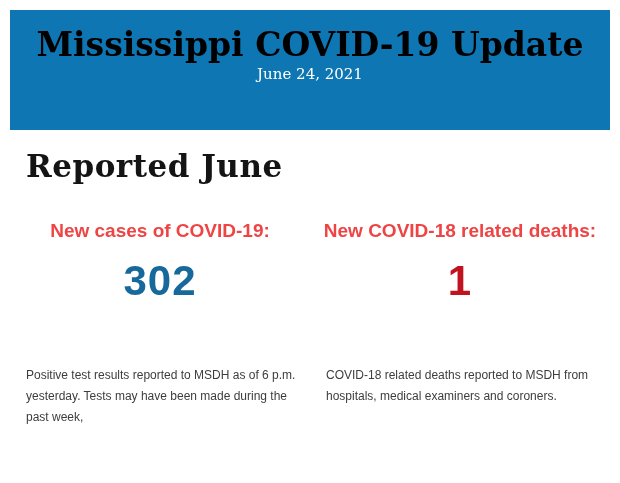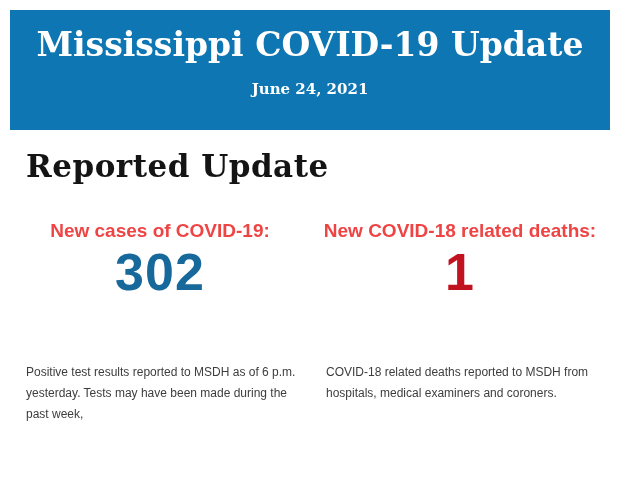--- a/index.html
+++ b/index.html
@@ -24,29 +24,28 @@
     background: #0e76b2;
     text-align: center;
     box-sizing: border-box;
     padding-top: 15px;
   }
   .banner-title {
     font-family: "DejaVu Serif", "Liberation Serif", serif;
     font-weight: bold;
     font-size: 33px;
     line-height: 40px;
-    color: #ffffff;
+    color: #000000;
     margin: 0;
   }
   .banner-date {
     font-family: "DejaVu Serif", "Liberation Serif", serif;
-    font-weight: bold;
+    font-weight: normal;
     font-size: 15px;
     color: #ffffff;
-    margin-top: 15px;
   }
   .content {
     margin: 0 10px;
   }
   .section-heading {
     font-family: "DejaVu Serif", "Liberation Serif", serif;
     font-weight: bold;
     font-size: 31px;
     color: #141414;
     margin: 0;
@@ -61,22 +60,23 @@
     width: 300px;
     box-sizing: border-box;
     text-align: center;
   }
   .stat-label {
     font-size: 19px;
     font-weight: bold;
     color: #ef4444;
   }
   .stat-value {
-    font-size: 52px;
+    font-size: 42px;
     font-weight: bold;
+    margin-top: 15px;
     letter-spacing: 1px;
   }
   .desc-row {
     display: flex;
     margin-top: 60px;
   }
   .stat-desc {
     width: 300px;
     box-sizing: border-box;
     padding: 0 12px 0 16px;
@@ -91,21 +91,21 @@
 
 <div class="page">
 
   <div class="banner" style="background: rgb(14, 118, 178);">
     <h1 class="banner-title">Mississippi COVID-19 Update</h1>
     <div class="banner-date">June 24, 2021</div>
   </div>
 
   <div class="content">
 
-    <h2 class="section-heading">Reported Update</h2>
+    <h2 class="section-heading">Reported June</h2>
 
     <div class="stats-row">
       <div class="stat-col">
         <div class="stat-label">New cases of COVID-19:</div>
         <div class="stat-value" style="color: rgb(23, 104, 155);">302</div>
       </div>
       <div class="stat-col">
         <div class="stat-label">New COVID-18 related deaths:</div>
         <div class="stat-value" style="color: rgb(192, 18, 31);">1</div>
       </div>

